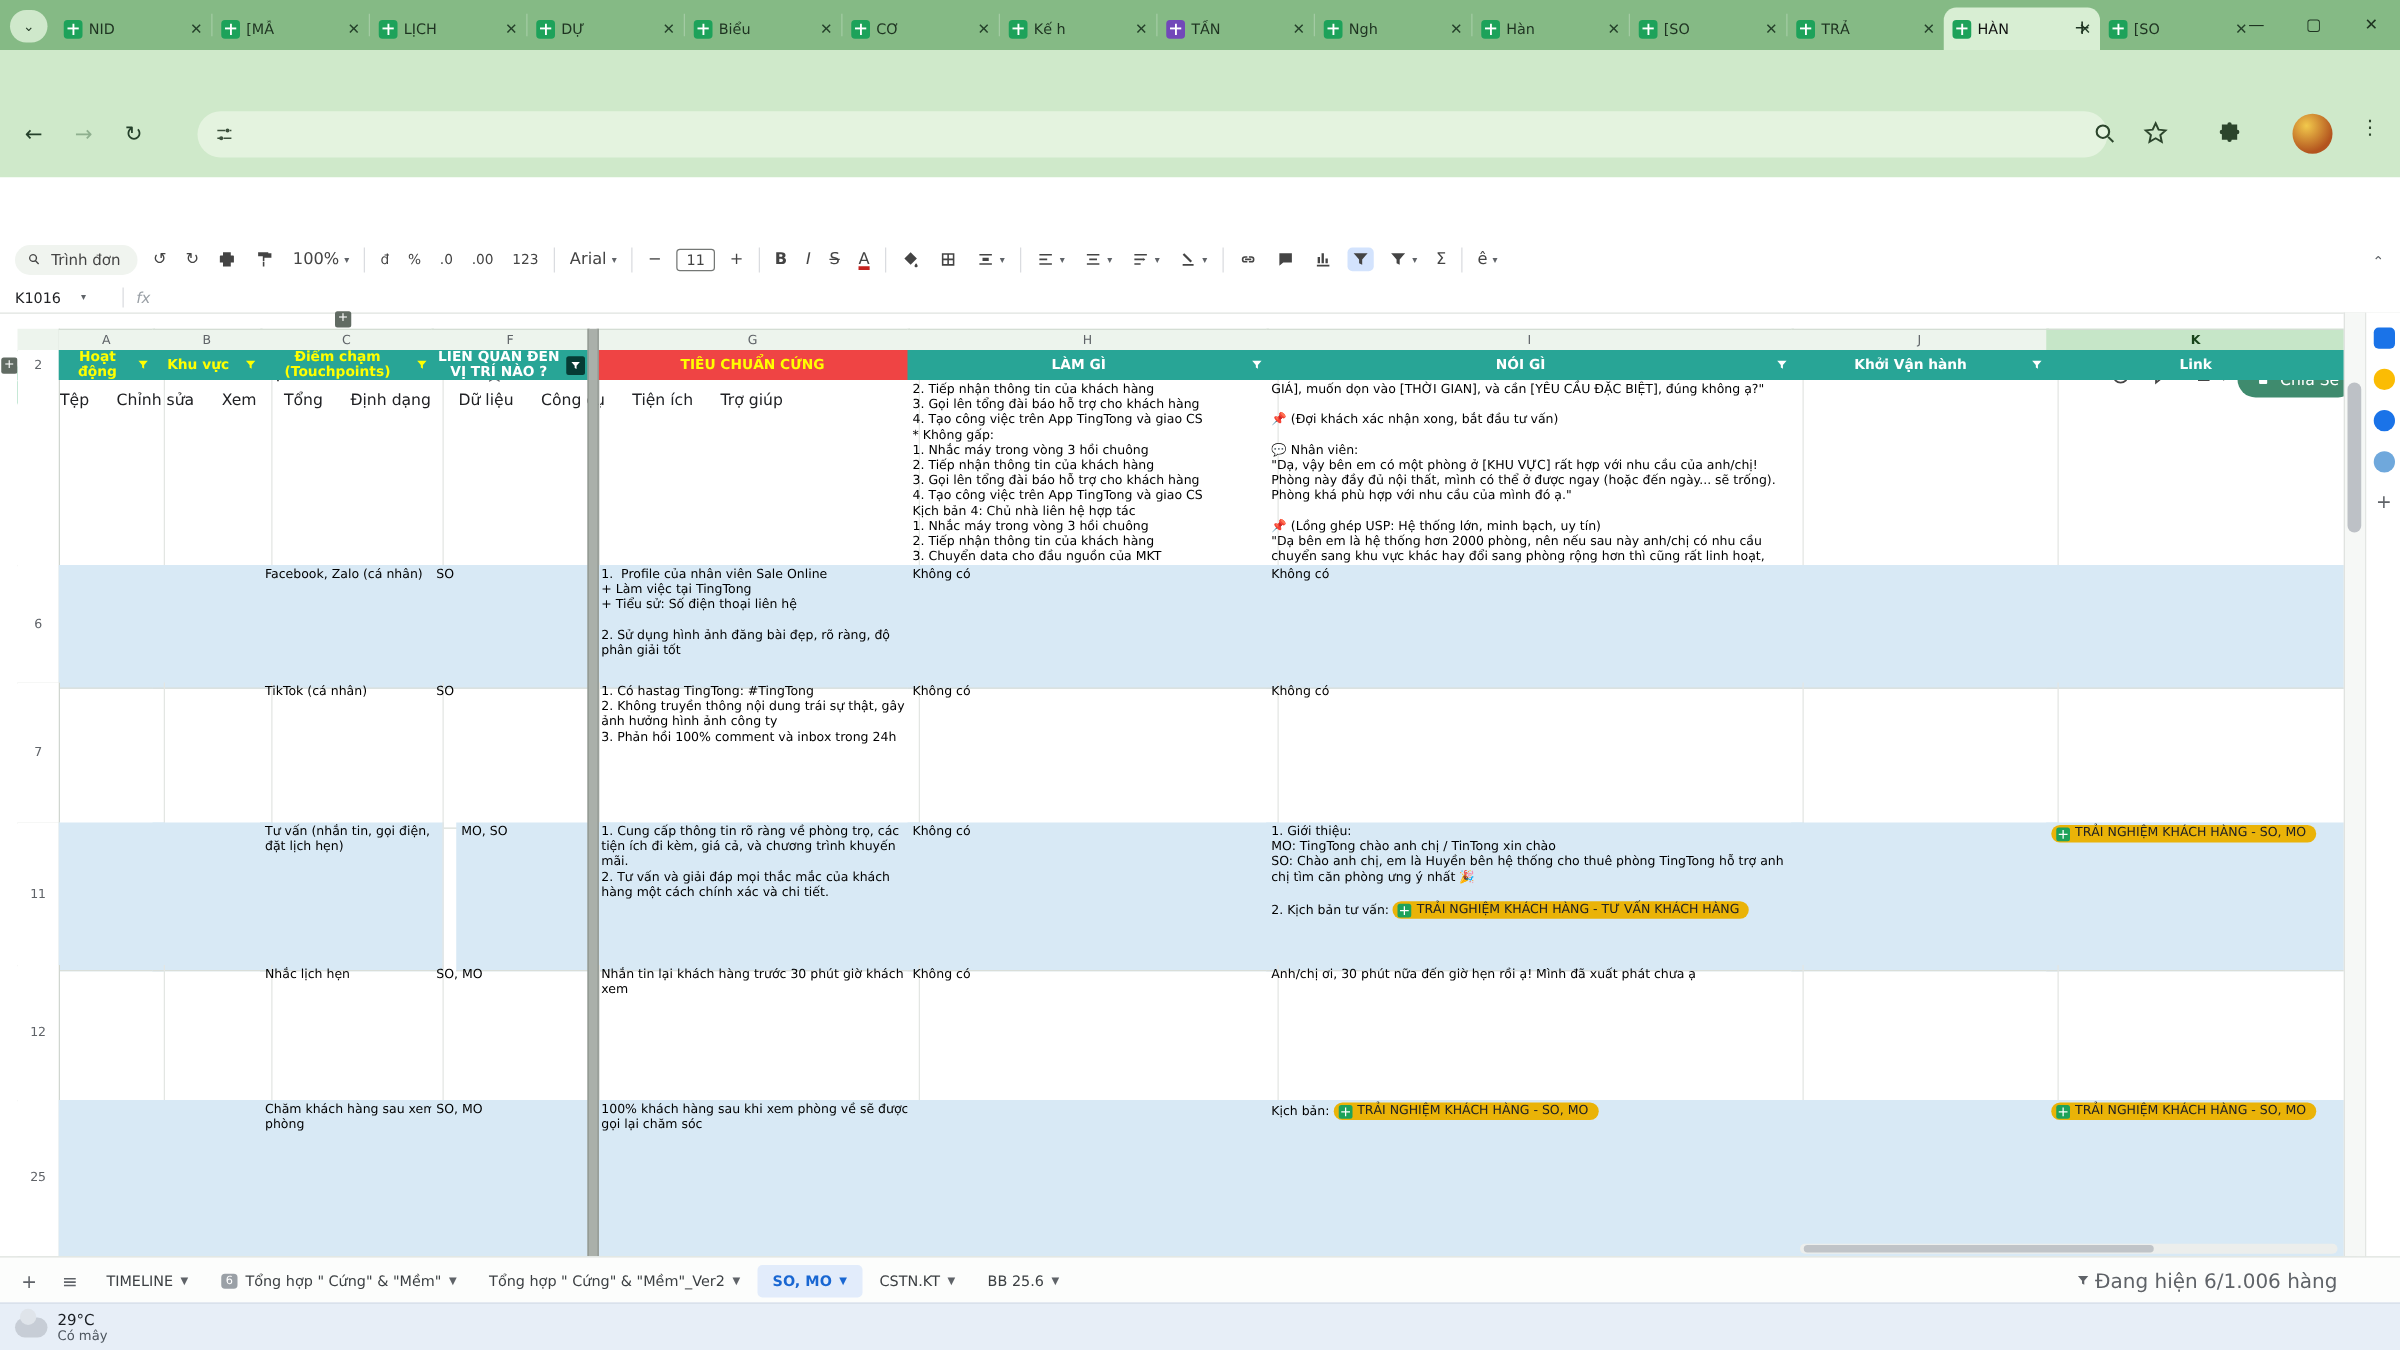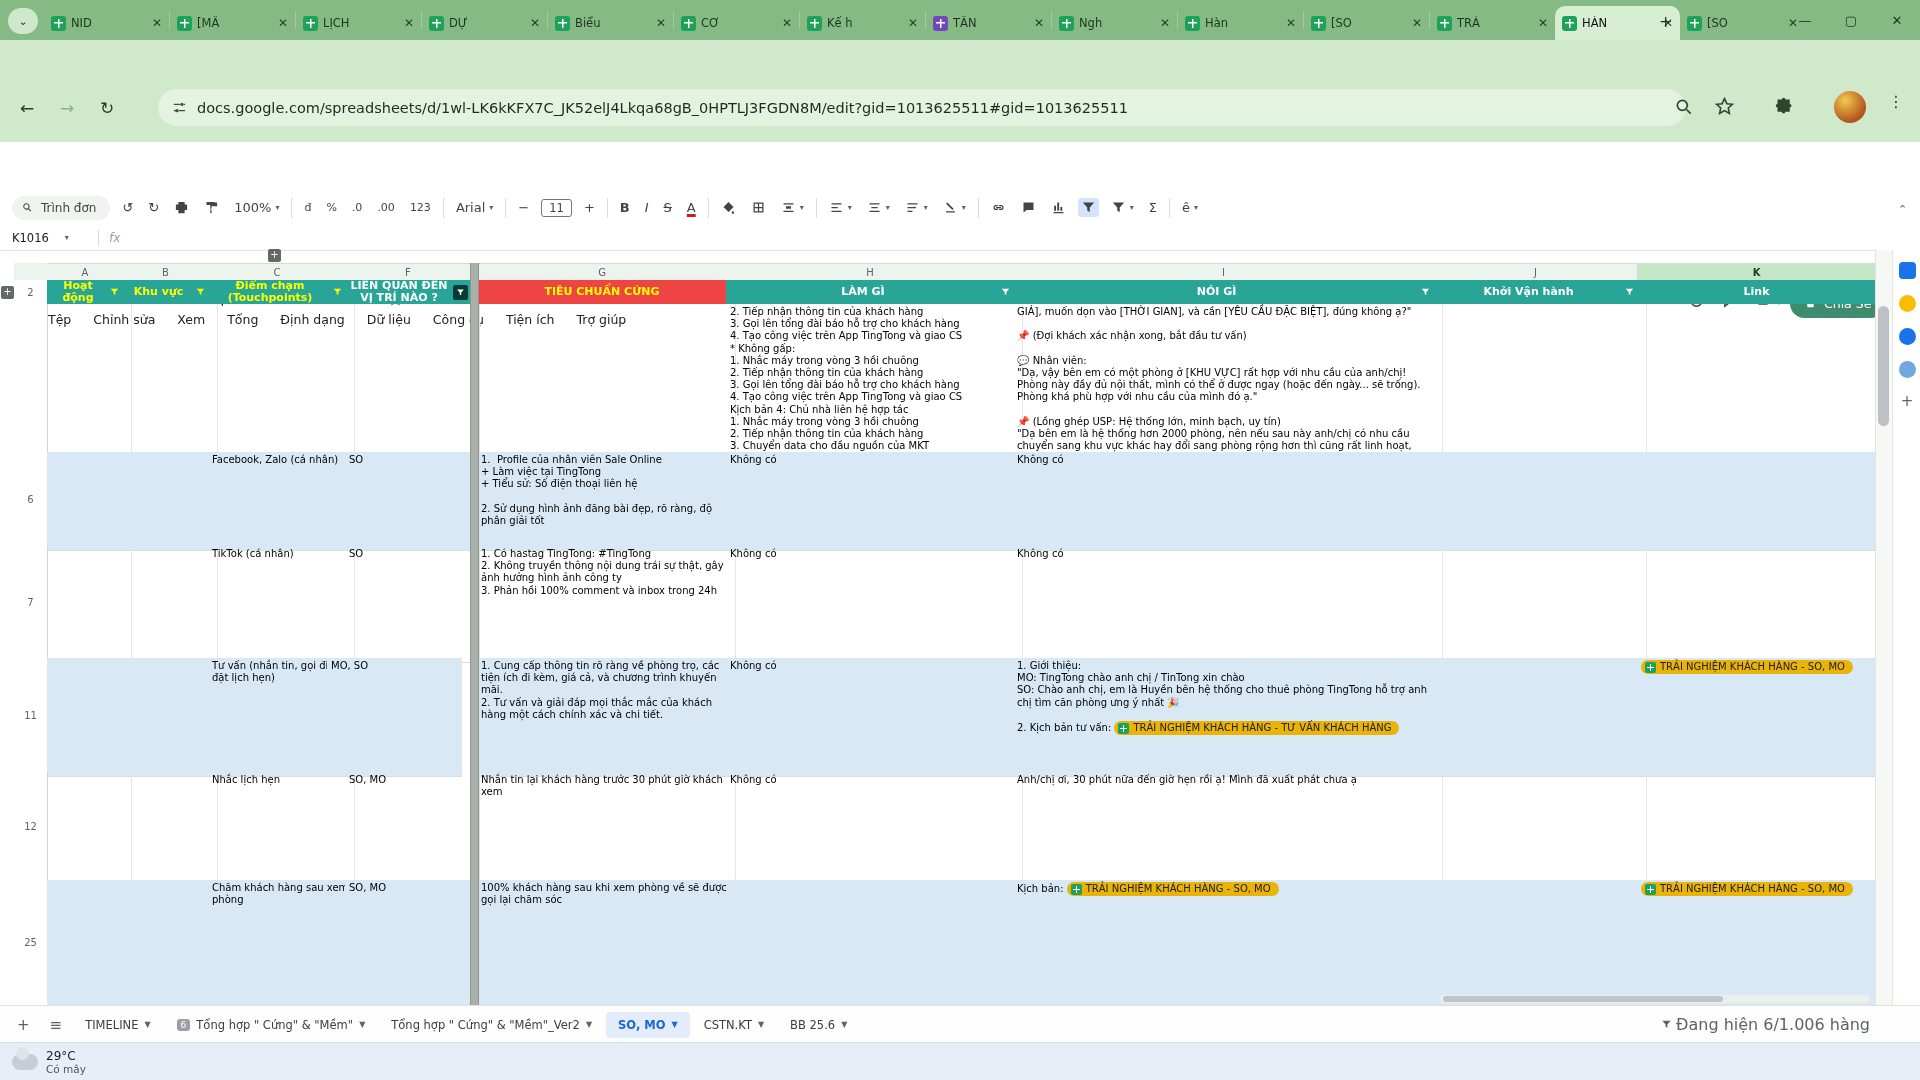--- a/index.html
+++ b/index.html
@@ -250,21 +250,20 @@
   <div class="abs navbtn dis" style="left:52px">→</div>
   <div class="abs navbtn" style="left:92px">↻</div>
   <div class="abs" id="urlpill">
     <svg width="15" height="15" viewBox="0 0 24 24" class="nico">
         <g stroke="#3c503c" stroke-width="2" fill="none">
           <path d="M3 7h10M19 7h2M3 17h4M11 17h10"></path>
           <circle cx="16" cy="7" r="2.6" fill="#3c503c" stroke="none"></circle>
           <circle cx="8" cy="17" r="2.6" fill="#3c503c" stroke="none"></circle>
         </g>
       </svg>
-    <span id="urltext">docs.google.com/spreadsheets/d/1wl-LK6kKFX7C_JK52elJ4Lkqa68gB_0HPTLJ3FGDN8M/edit?gid=1013625511#gid=1013625511</span>
   </div>
   <svg class="abs" style="left:1674px;top:57px" width="20" height="20" viewBox="0 0 24 24">
       <circle cx="10" cy="10" r="6" fill="none" stroke="#2c452c" stroke-width="2"></circle>
       <path d="M15 15l5 5" stroke="#2c452c" stroke-width="2"></path>
     </svg>
   <svg class="abs" style="left:1714px;top:56px" width="21" height="21" viewBox="0 0 24 24">
       <path d="M12 3l2.7 5.8 6.3.7-4.7 4.2 1.3 6.2-5.6-3.2-5.6 3.2 1.3-6.2L3 9.5l6.3-.7z" fill="none" stroke="#2c452c" stroke-width="1.8"></path>
     </svg>
   <svg class="abs" style="left:1774px;top:56px" width="21" height="21" viewBox="0 0 24 24">
       <path d="M9 4a2 2 0 114 0h5v5a2 2 0 110 4v5h-5a2 2 0 11-4 0H4v-5a2 2 0 110-4V4z" fill="#2c452c"></path>
@@ -655,21 +654,21 @@
       <div><span class="ctext">Không có</span></div>
     </div>
     <div class="abs cell" style="left: 1433px; top: 546px; width: 205px; height: 112px;"></div>
     <div class="abs cell" style="left: 1637px; top: 546px; width: 239px; height: 112px;"></div>
     <div class="abs rownum" style="top: 658px; height: 114px;">11</div>
     <div class="abs cell striped" style="left: 47px; top: 658px; width: 76px; height: 114px;"></div>
     <div class="abs cell striped" style="left: 122px; top: 658px; width: 87px; height: 114px;"></div>
     <div class="abs cell striped vm" style="left: 208px; top: 658px; width: 138px; height: 114px;">
       <div><span class="ctext">Tư vấn (nhắn tin, gọi điện, đặt lịch hẹn)</span></div>
     </div>
-    <div class="abs cell striped vm" style="left: 327px; top: 658px; width: 126px; height: 114px;">
+    <div class="abs cell striped vm" style="left: 365px; top: 658px; width: 126px; height: 114px;">
       <div><span class="ctext">MO, SO</span></div>
     </div>
     <div class="abs cell striped vm" style="left: 477px; top: 658px; width: 250px; height: 114px;">
       <div><span class="ctext">1. Cung cấp thông tin rõ ràng về phòng trọ, các tiện ích đi kèm, giá cả, và chương trình khuyến mãi.
 2. Tư vấn và giải đáp mọi thắc mắc của khách hàng một cách chính xác và chi tiết.</span></div>
     </div>
     <div class="abs cell striped vm" style="left: 726px; top: 658px; width: 288px; height: 114px;">
       <div><span class="ctext">Không có</span></div>
     </div>
     <div class="abs cell striped" style="left: 1013px; top: 658px; width: 421px; height: 114px;">

